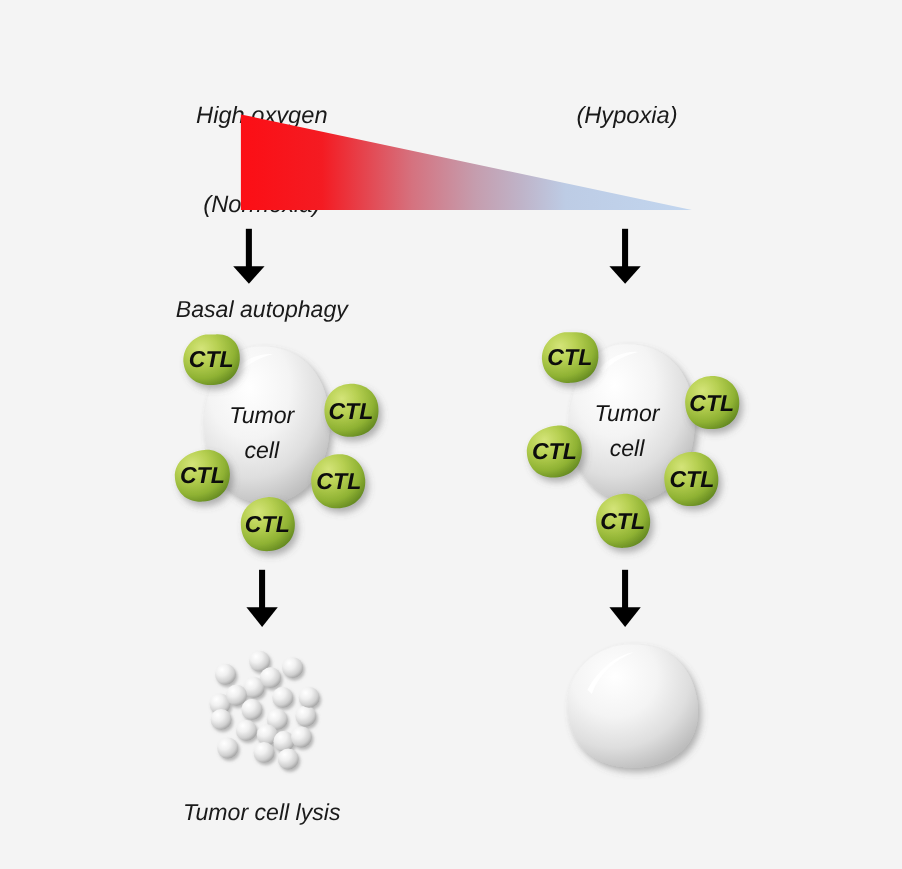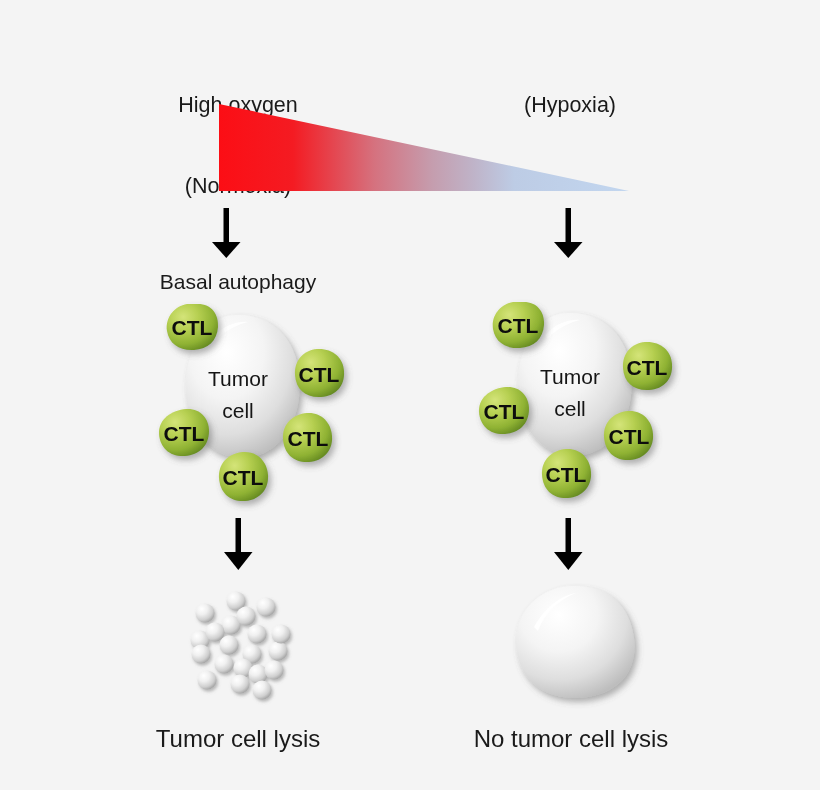--- a/index.html
+++ b/index.html
@@ -11,40 +11,41 @@
     height: 790px;
     background: #f4f4f4;
     font-family: "Liberation Sans", sans-serif;
     overflow: hidden;
   }
   #figure {
     position: relative;
     width: 820px;
     height: 790px;
     background: #f4f4f4;
+    font-style: italic;
   }
   .lbl {
     position: absolute;
     text-align: center;
     color: #1a1a1a;
     font-size: 21px;
     line-height: 27px;
     white-space: pre;
     font-family: "Liberation Sans", sans-serif;
   }
   .col-head {
     width: 300px;
     font-size: 21.5px;
   }
   .head-left  { left: 88px;  top: 38px; }
   .head-right { left: 420px; top: 38px; }
   .stage-lbl { width: 330px; font-size: 21px; }
   .stage-left  { left: 73px;  top: 268px; }
   .stage-right { left: 406px; top: 268px; }
-  .outcome-lbl { width: 330px; font-size: 24px; text-align: center; }
+  .outcome-lbl { width: 330px; font-size: 21px; text-align: center; }
   .outcome-left  { left: 73px;  top: 725px; }
   .outcome-right { left: 406px; top: 725px; }
 
   svg.layer {
     position: absolute;
     left: 0; top: 0;
     width: 820px;
     height: 790px;
   }
   .ctl-text {
@@ -72,21 +73,20 @@
     <div>High oxygen</div>
     <div>(Normoxia)</div>
   </div>
   <div class="lbl col-head head-right">
     <div>(Hypoxia)</div>
   </div>
 
   <div class="lbl stage-lbl stage-left">Basal autophagy</div>
 
   <div class="lbl outcome-lbl outcome-left">Tumor cell lysis</div>
-  <div class="lbl outcome-lbl outcome-right">No tumor cell lysis</div>
 
   <svg class="layer" viewBox="0 0 820 790">
     <defs>
       <linearGradient id="gradWedge" x1="0" y1="0" x2="1" y2="0">
         <stop offset="0%" stop-color="#fc0e15"></stop>
         <stop offset="18%" stop-color="#f41b22"></stop>
         <stop offset="38%" stop-color="#d5727f"></stop>
         <stop offset="52%" stop-color="#c59dae"></stop>
         <stop offset="62%" stop-color="#bfb3c8"></stop>
         <stop offset="72%" stop-color="#bdcce5"></stop>

